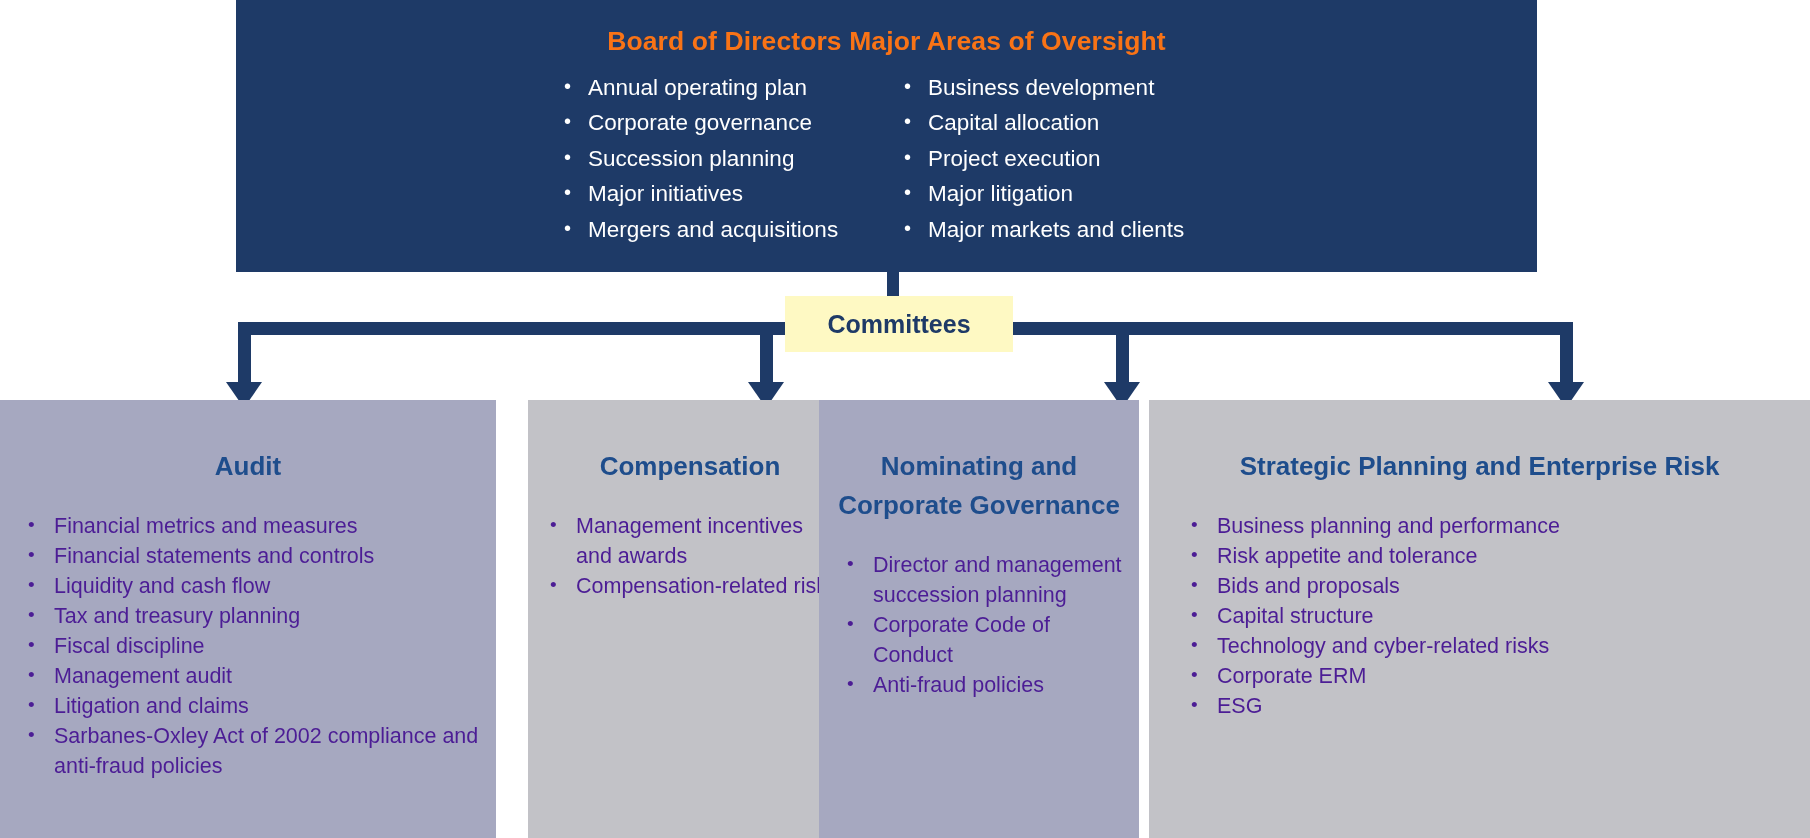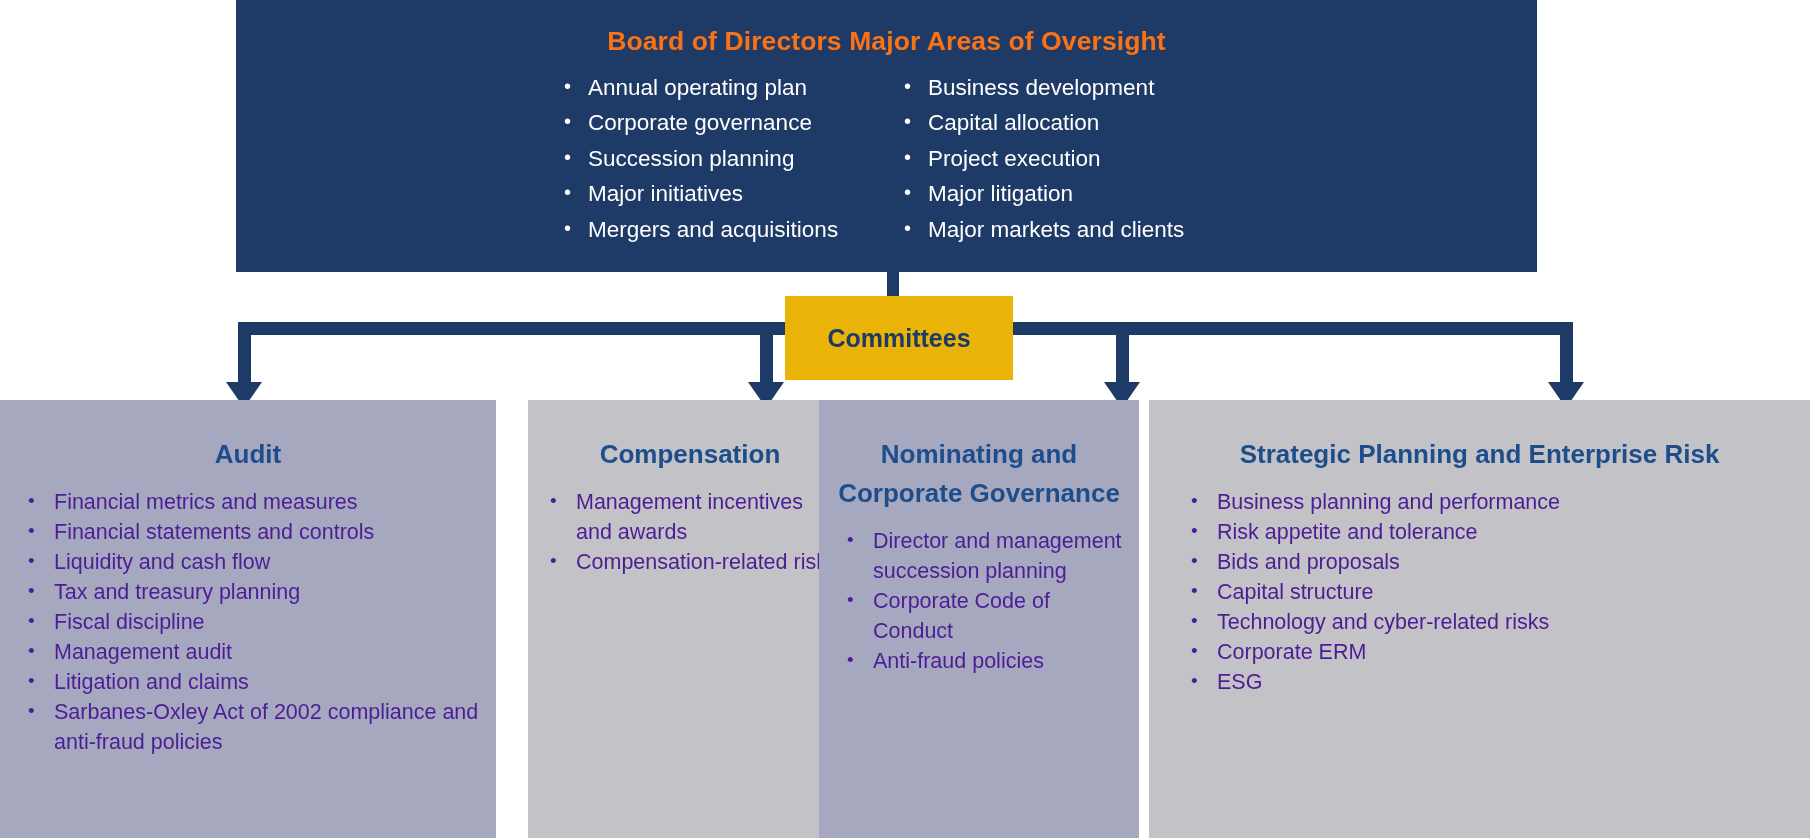--- a/index.html
+++ b/index.html
@@ -115,22 +115,22 @@
   #head-2 { left: 748px; top: 382px; }
   #head-3 { left: 1104px; top: 382px; }
   #head-4 { left: 1548px; top: 382px; }
 
   
   #committees-box {
     position: absolute;
     left: 785px;
     top: 296px;
     width: 228px;
-    height: 84px;
-    background: #eab308;
+    height: 56px;
+    background: #fef9c3;
     display: flex;
     align-items: center;
     justify-content: center;
     text-align: right;
   }
   #committees-label {
     color: #1e3a67;
     font-size: 25px;
     font-weight: bold;
   }
@@ -142,21 +142,21 @@
     height: 438px;
     box-sizing: border-box;
     padding: 0 0 0 0;
   }
   .committee-title {
     color: #1e4d8c;
     font-size: 26px;
     font-weight: bold;
     text-align: center;
     line-height: 39px;
-    margin: 4px;
+    margin: 16px;
   }
   .committee ul {
     list-style: none;
     margin: 0;
     padding: 0;
   }
   .committee li {
     position: relative;
     color: #4c1d95;
     font-size: 21.5px;

